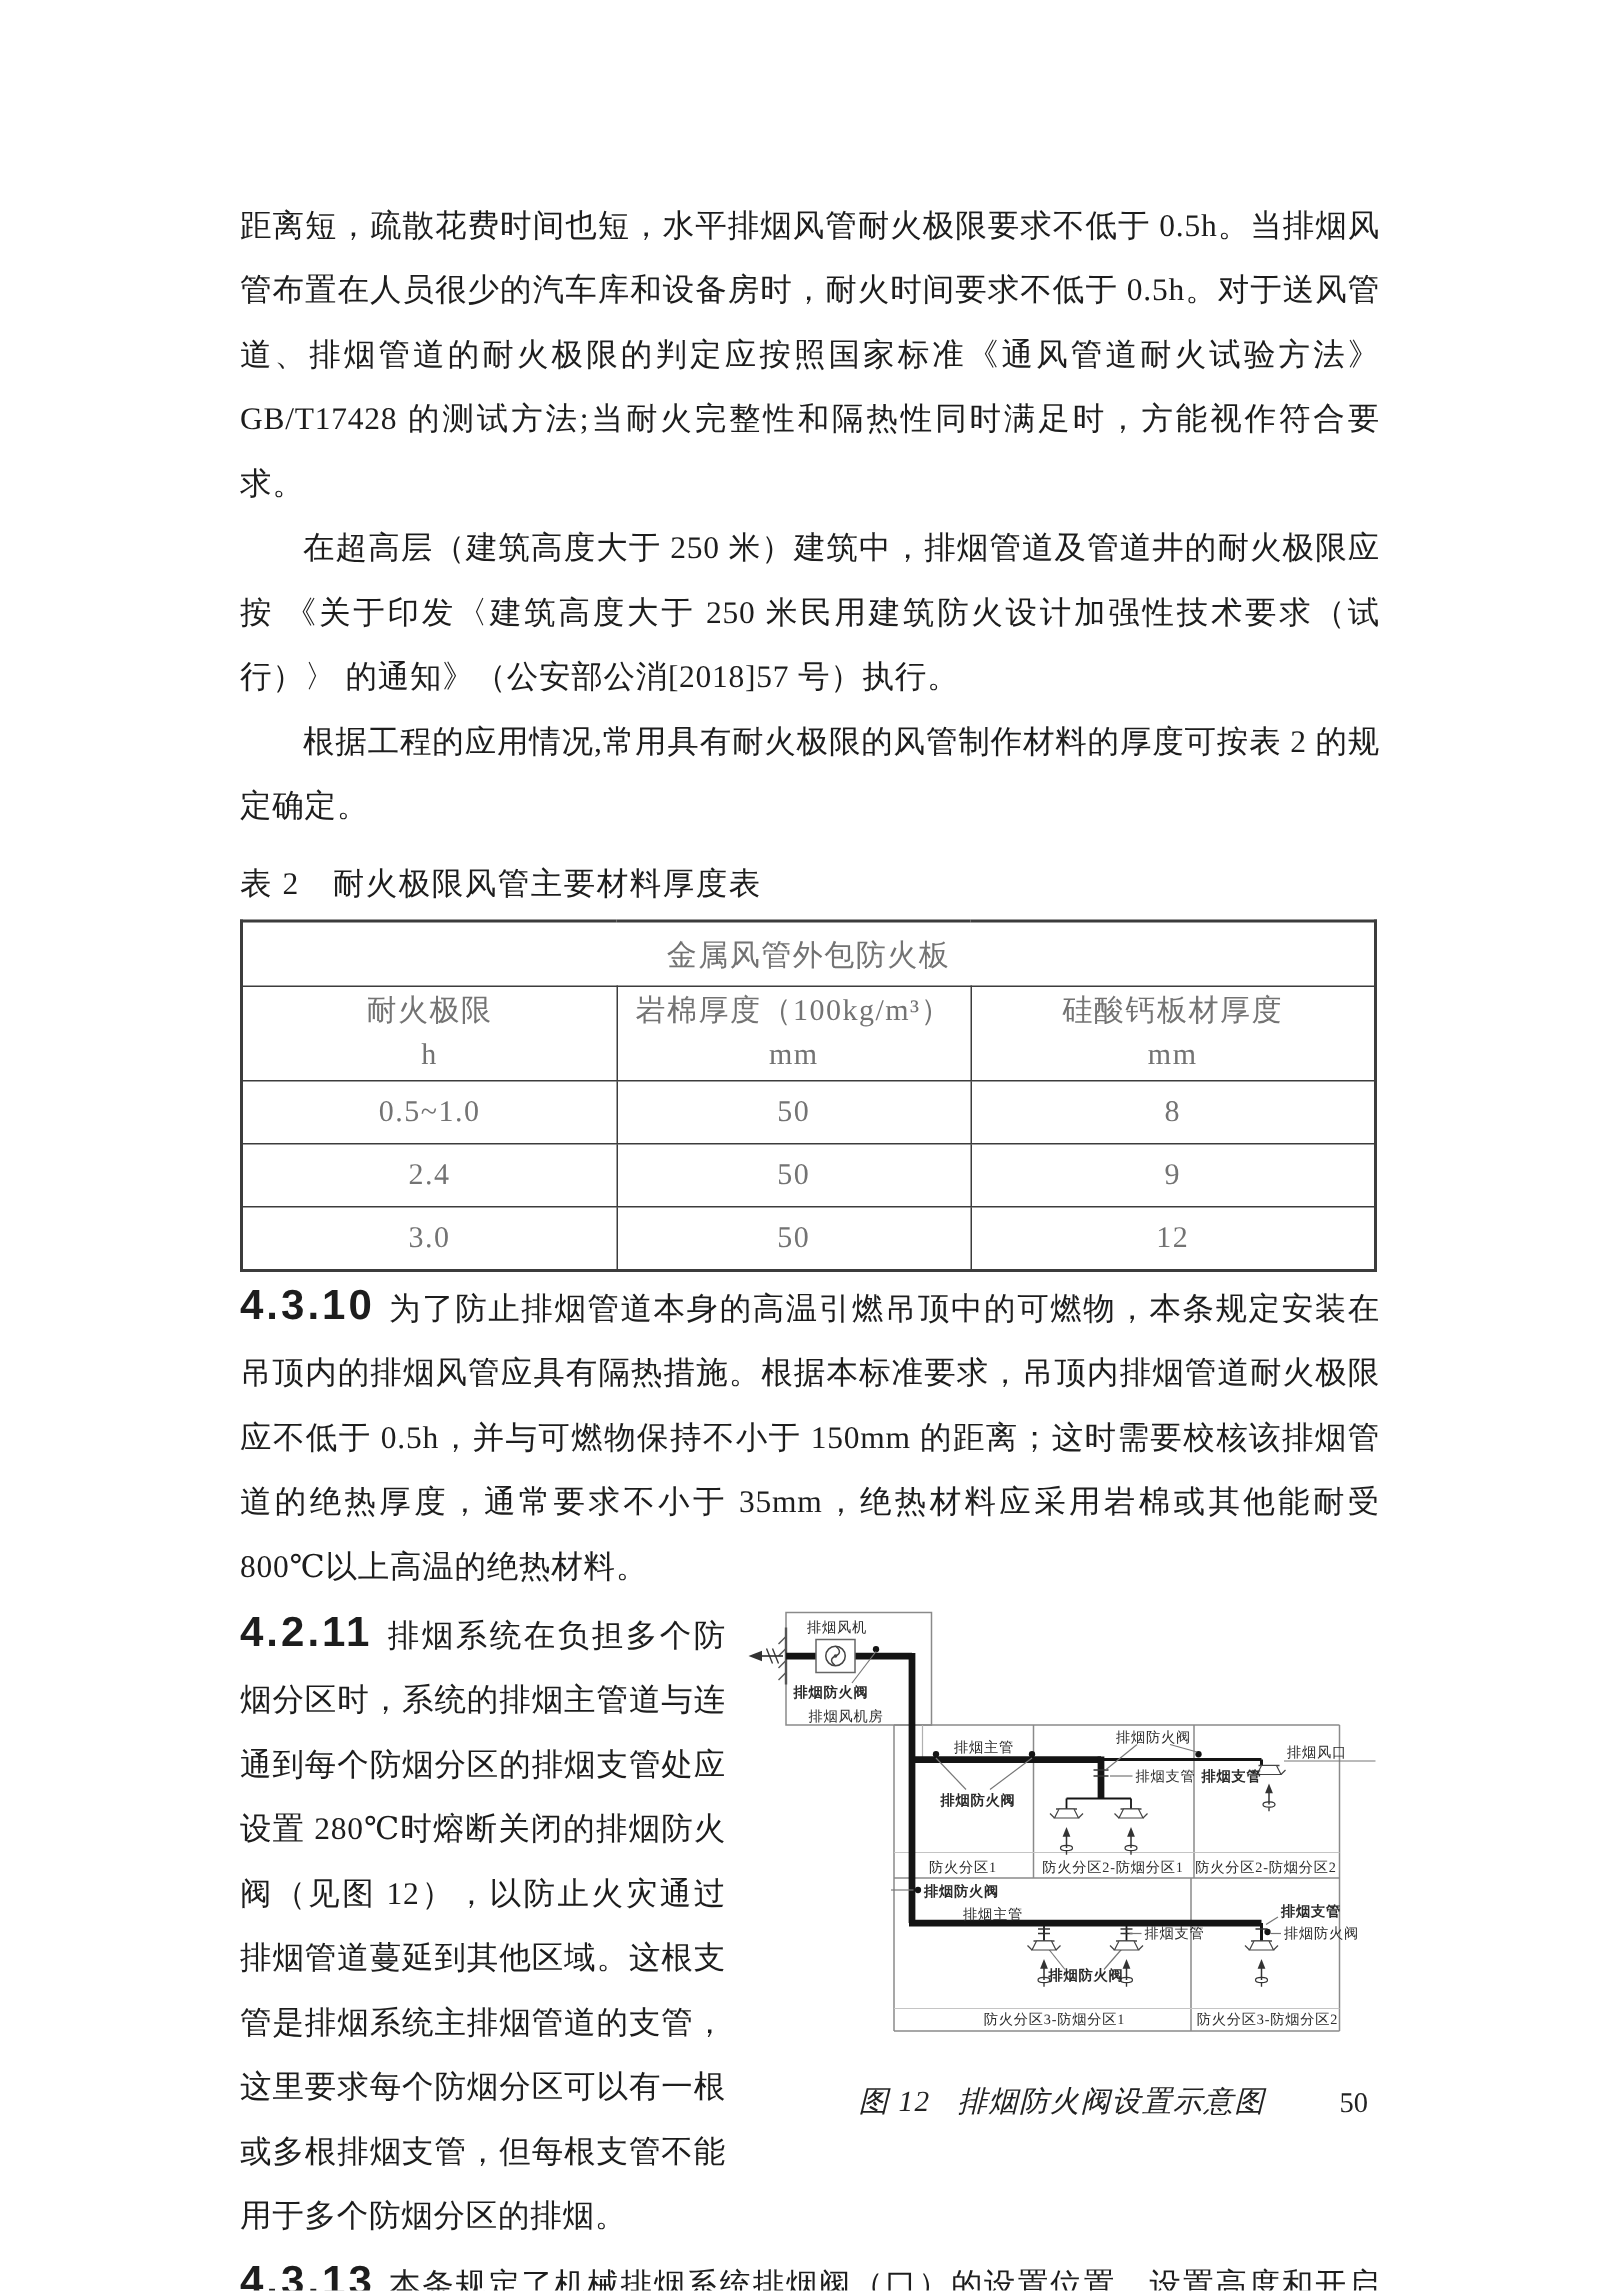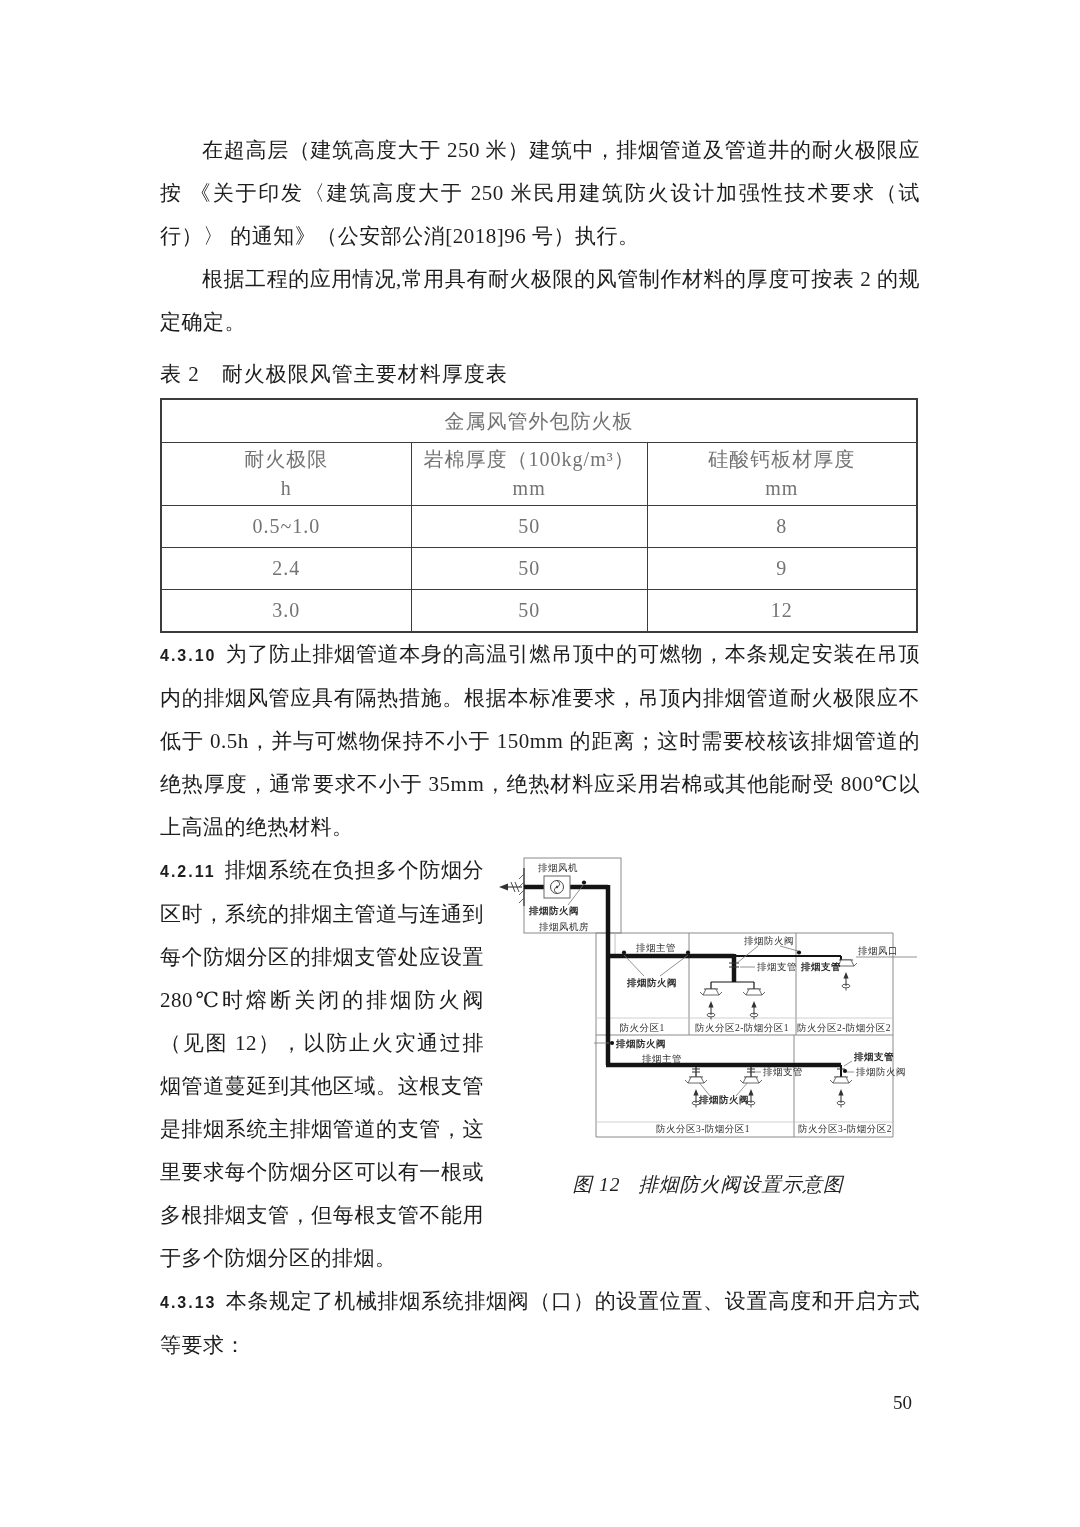--- a/index.html
+++ b/index.html
@@ -8,21 +8,21 @@
     font-family:"Liberation Serif","DejaVu Serif",serif;
     color:#1d1d1d;overflow:hidden;
   }
   .main{position:absolute;left:160px;top:129px;width:760px;}
   p.body-par{
     margin:0;font-size:21px;line-height:43px;
     text-align:justify;text-justify:inter-ideograph;
     letter-spacing:0.5px;
   }
   p.indent{text-indent:2em;}
-  .sec-num{font-weight:700;letter-spacing:2px;margin-right:9px;font-family:"Liberation Sans","DejaVu Sans",sans-serif;font-size:16px;}
+  .sec-num{font-weight:700;letter-spacing:2px;margin-right:9px;font-family:"Liberation Sans","DejaVu Sans",sans-serif;font-size:28px;}
   .table-title{
     text-align:left;font-size:21px;margin-top:15px;margin-bottom:9px;
     letter-spacing:1px;line-height:30px;
   }
   table.mat{
     width:758px;border-collapse:collapse;table-layout:fixed;
     border:2px solid #3c3c3c;
   }
   table.mat td{
     border:1.2px solid #3c3c3c;text-align:center;vertical-align:middle;
@@ -51,21 +51,22 @@
   }
   
   .lbl{font-family:"Liberation Serif","DejaVu Serif",serif;font-size:9.5px;fill:#2b2b2b;}
   .lbl-z{font-family:"Liberation Serif","DejaVu Serif",serif;font-size:9.5px;fill:#2b2b2b;}
 </style>
 </head>
 <body>
 
 <div class="main">
 
-  <p class="body-par indent">在超高层（建筑高度大于 250 米）建筑中，排烟管道及管道井的耐火极限应按 《关于印发〈建筑高度大于 250 米民用建筑防火设计加强性技术要求（试行）〉 的通知》（公安部公消[2018]96 号）执行。</p>
+  <p class="body-par">距离短，疏散花费时间也短，水平排烟风管耐火极限要求不低于 0.5h。当排烟风管布置在人员很少的汽车库和设备房时，耐火时间要求不低于 0.5h。对于送风管道、排烟管道的耐火极限的判定应按照国家标准《通风管道耐火试验方法》GB/T17428 的测试方法;当耐火完整性和隔热性同时满足时，方能视作符合要求。</p>
+  <p class="body-par indent">在超高层（建筑高度大于 250 米）建筑中，排烟管道及管道井的耐火极限应按 《关于印发〈建筑高度大于 250 米民用建筑防火设计加强性技术要求（试行）〉 的通知》（公安部公消[2018]57 号）执行。</p>
   <p class="body-par indent">根据工程的应用情况,常用具有耐火极限的风管制作材料的厚度可按表 2 的规定确定。</p>
 
   <div class="table-title">表 2　耐火极限风管主要材料厚度表</div>
 
   <table class="mat">
     <colgroup>
         <col style="width:33.1%">
         <col style="width:31.2%">
         <col style="width:35.7%">
       </colgroup>

